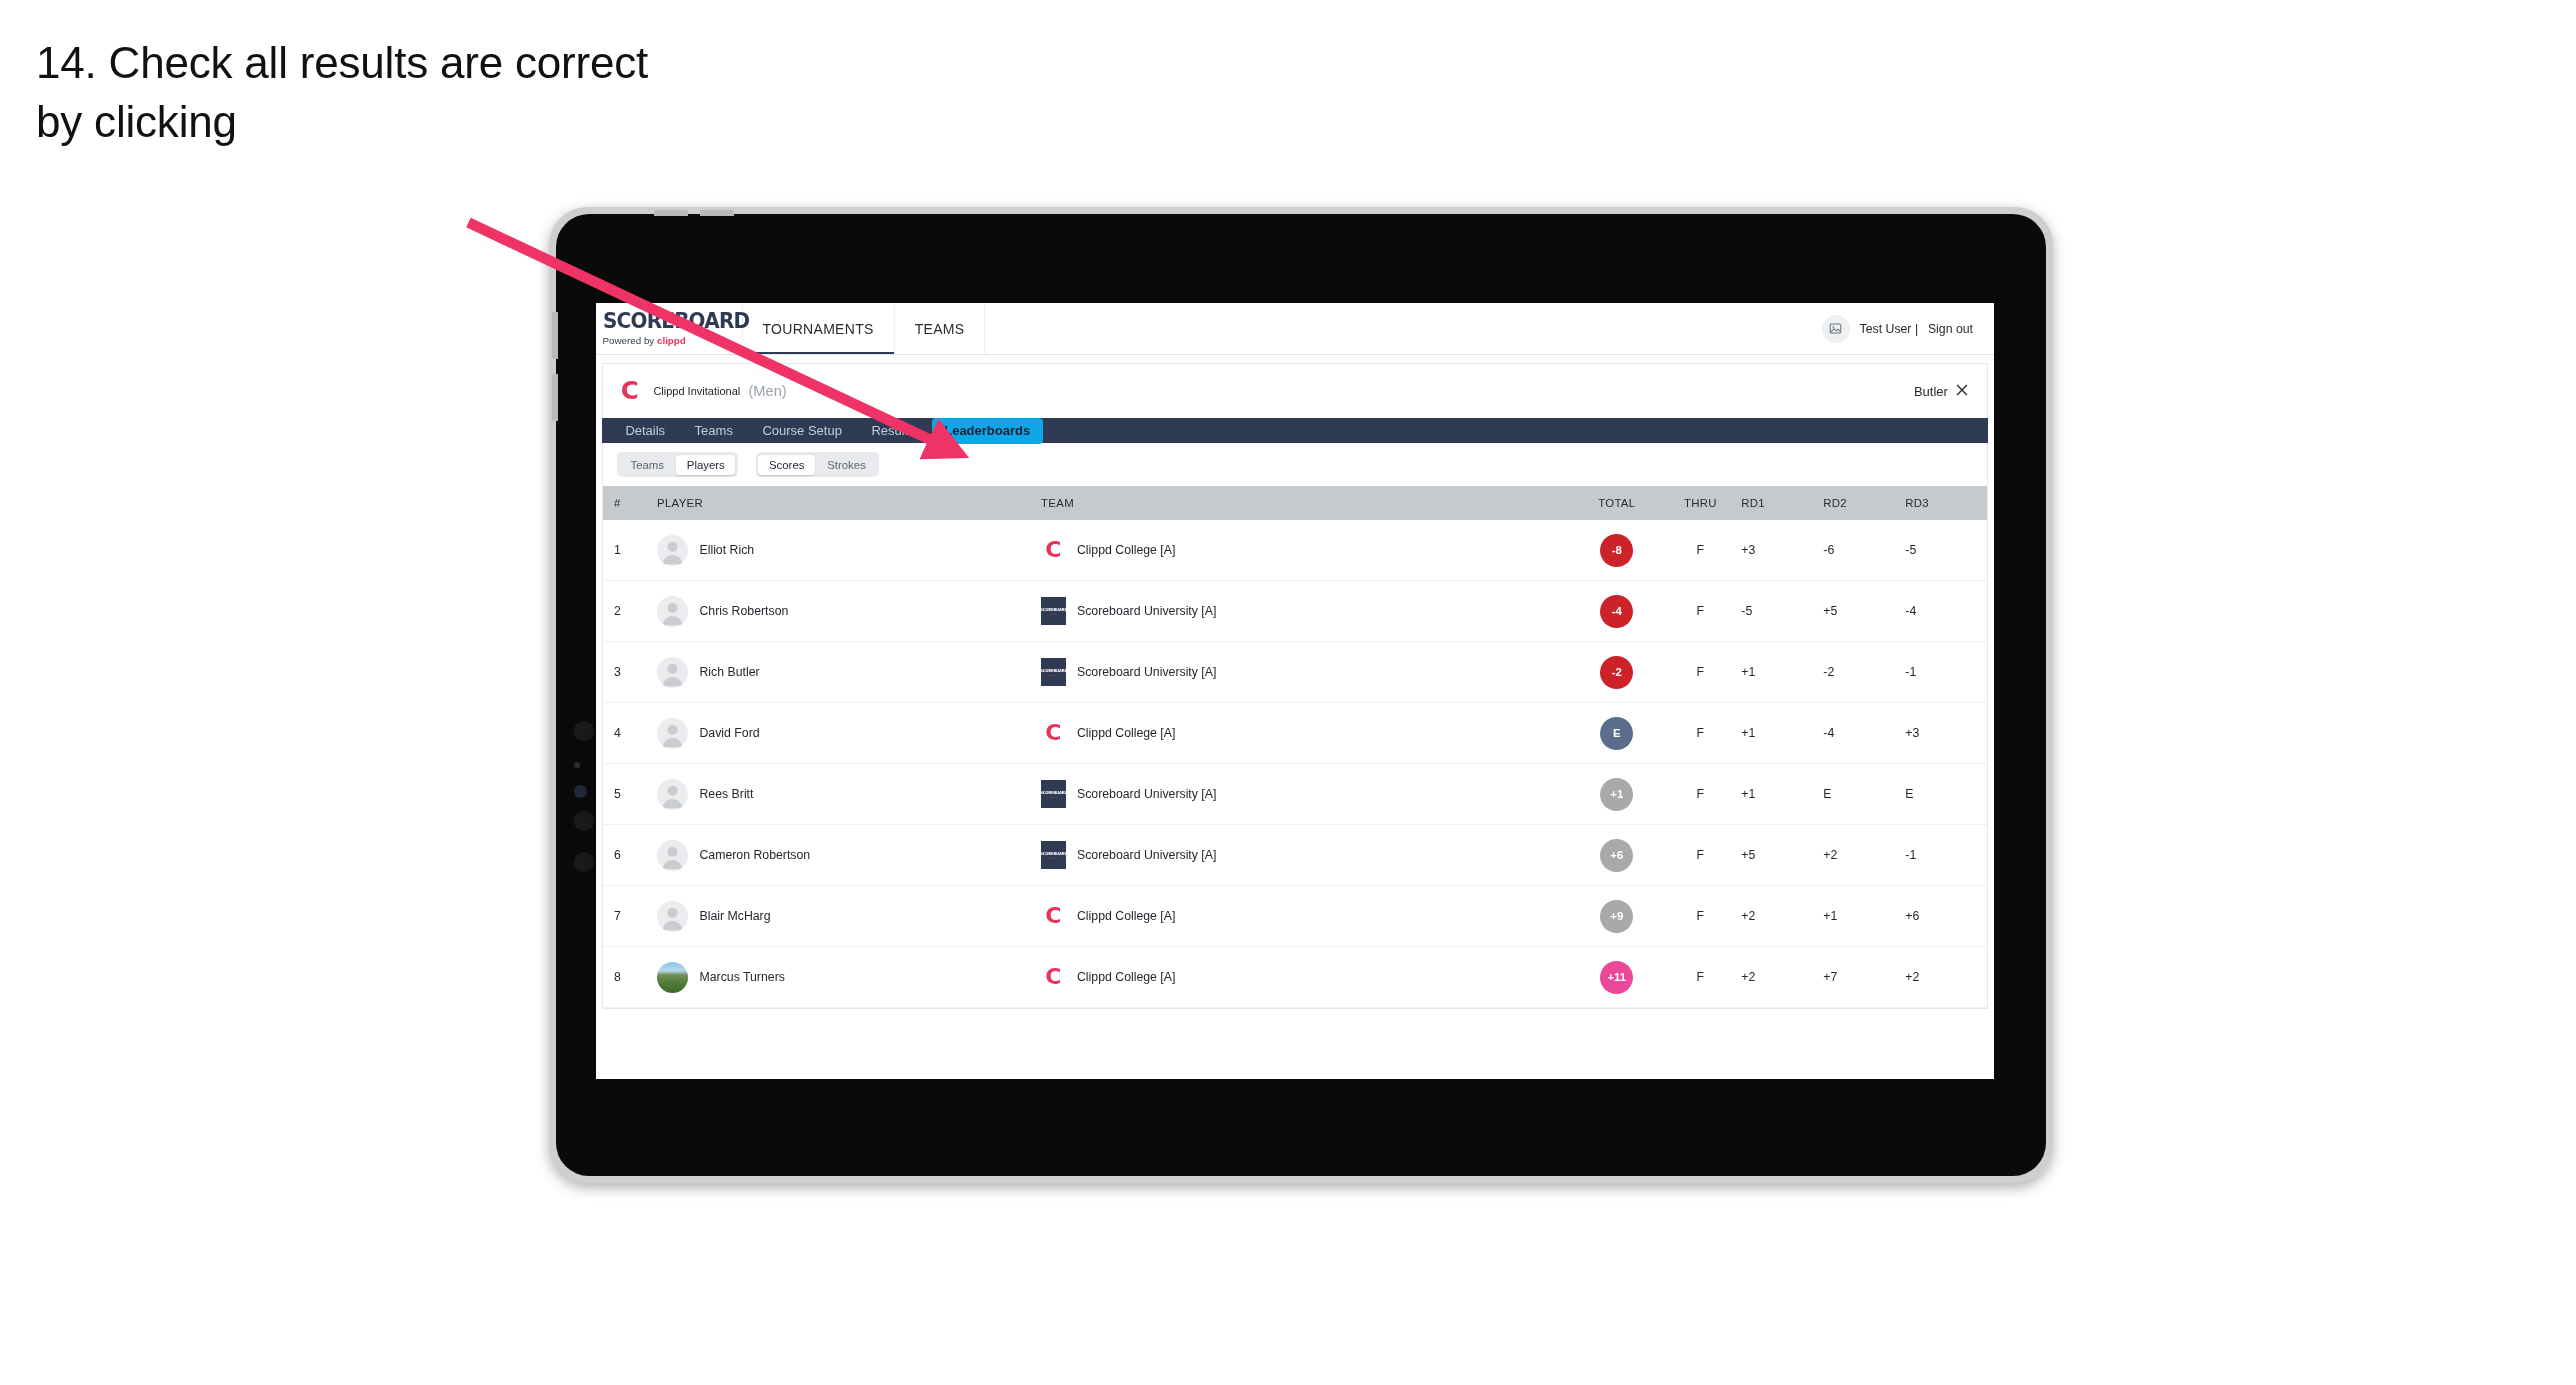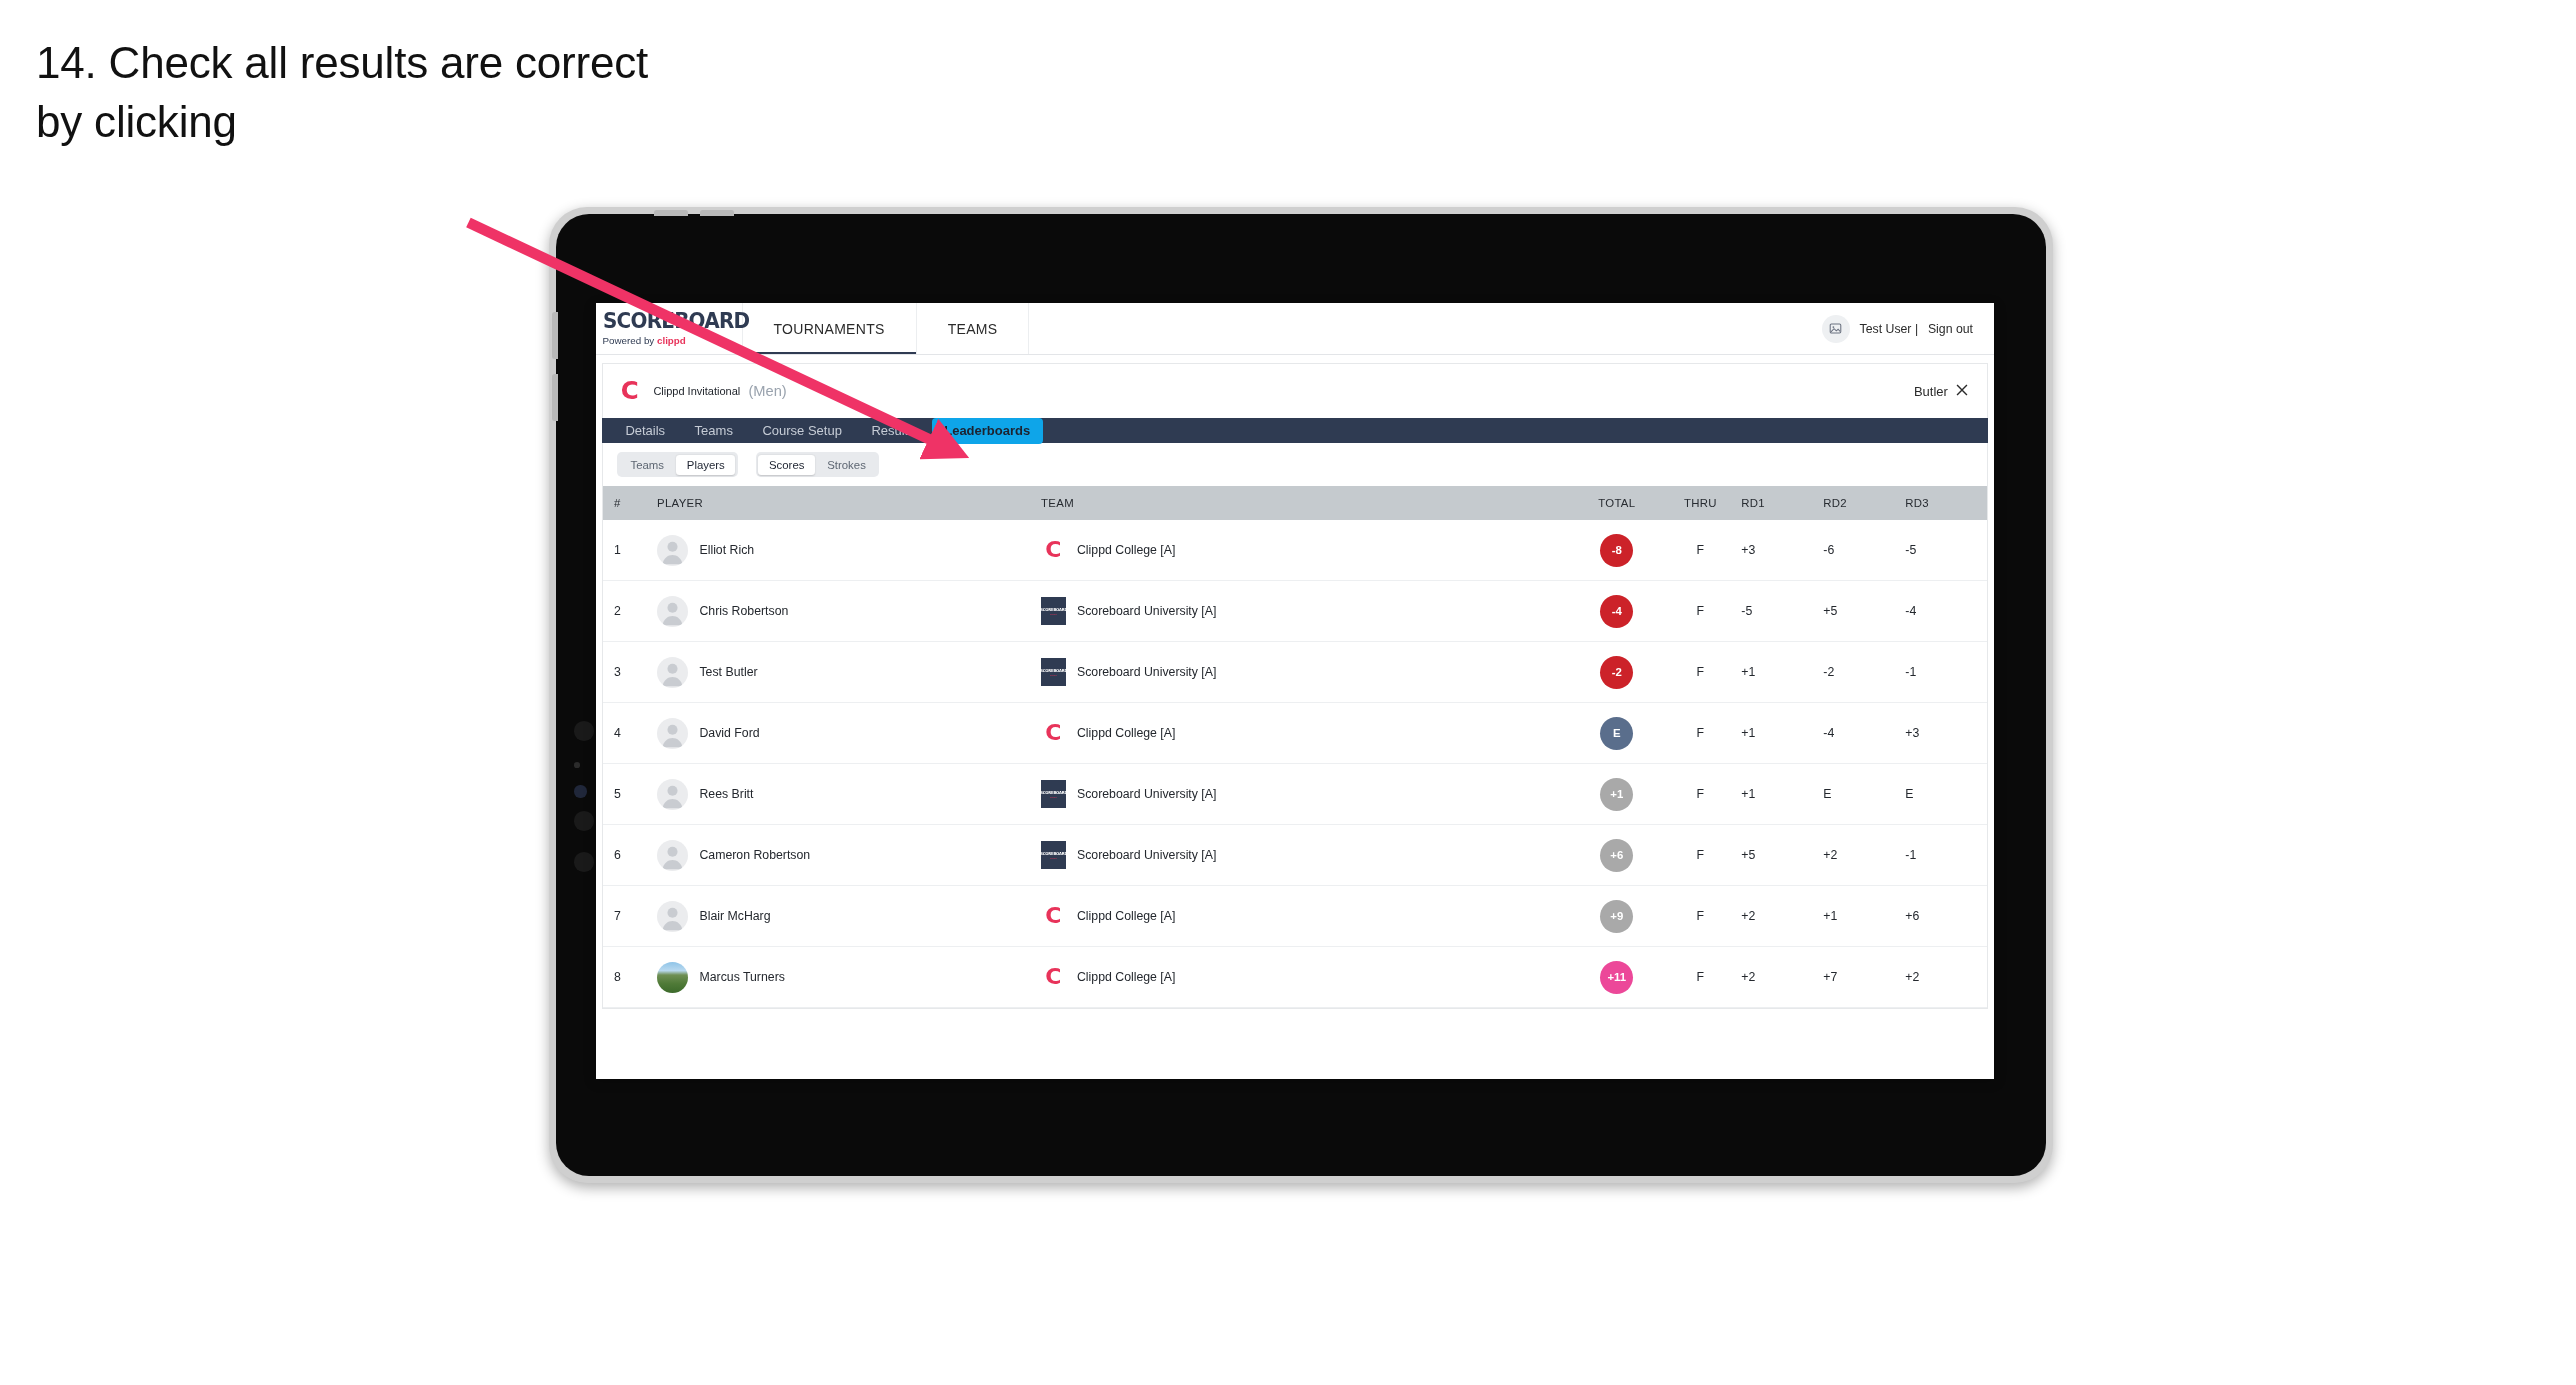--- a/index.html
+++ b/index.html
@@ -135,21 +135,21 @@
   #brand-tagline {
     font-size: 9.8px;
     color: #2f3b52;
     margin-top: 2.5px;
   }
   #brand-tagline .clippd-mark { color: #e8335a; font-weight: bold; }
 
   .topnav-item {
     display: flex;
     align-items: center;
-    padding: 0 31px;
+    padding: 0 20px;
     font-size: 14px;
     color: #2b2b2b;
     letter-spacing: 0.3px;
     border-right: 0.8px solid #eceef0;
     cursor: pointer;
     position: relative;
   }
   .topnav-item.active::after {
     content: "";
     position: absolute;
@@ -500,21 +500,21 @@
         </div>
         <div class="lb-row">
           <div class="cell col-rank">3</div>
           <div class="cell col-player">
             <div class="player-avatar">
               <svg width="31" height="31" viewBox="0 0 38 38" aria-hidden="true">
                 <circle cx="19" cy="14.4" r="6.2" fill="#c9ccd1"></circle>
                 <path d="M6.6 36c1.4-7.6 6.6-11.6 12.4-11.6S30 28.4 31.4 36z" fill="#c9ccd1"></path>
               </svg>
             </div>
-            <span>Test Butler</span>
+            <span>Rich Butler</span>
           </div>
           <div class="cell col-team">
             <div class="team-logo-scoreboard">
               <span class="sb-word">SCOREBOARD</span>
               <span class="sb-sub">clippd</span>
             </div>
             <span>Scoreboard University [A]</span>
           </div>
           <div class="cell col-total">
             <span class="total-badge" style="background:#cc2229">-2</span>

